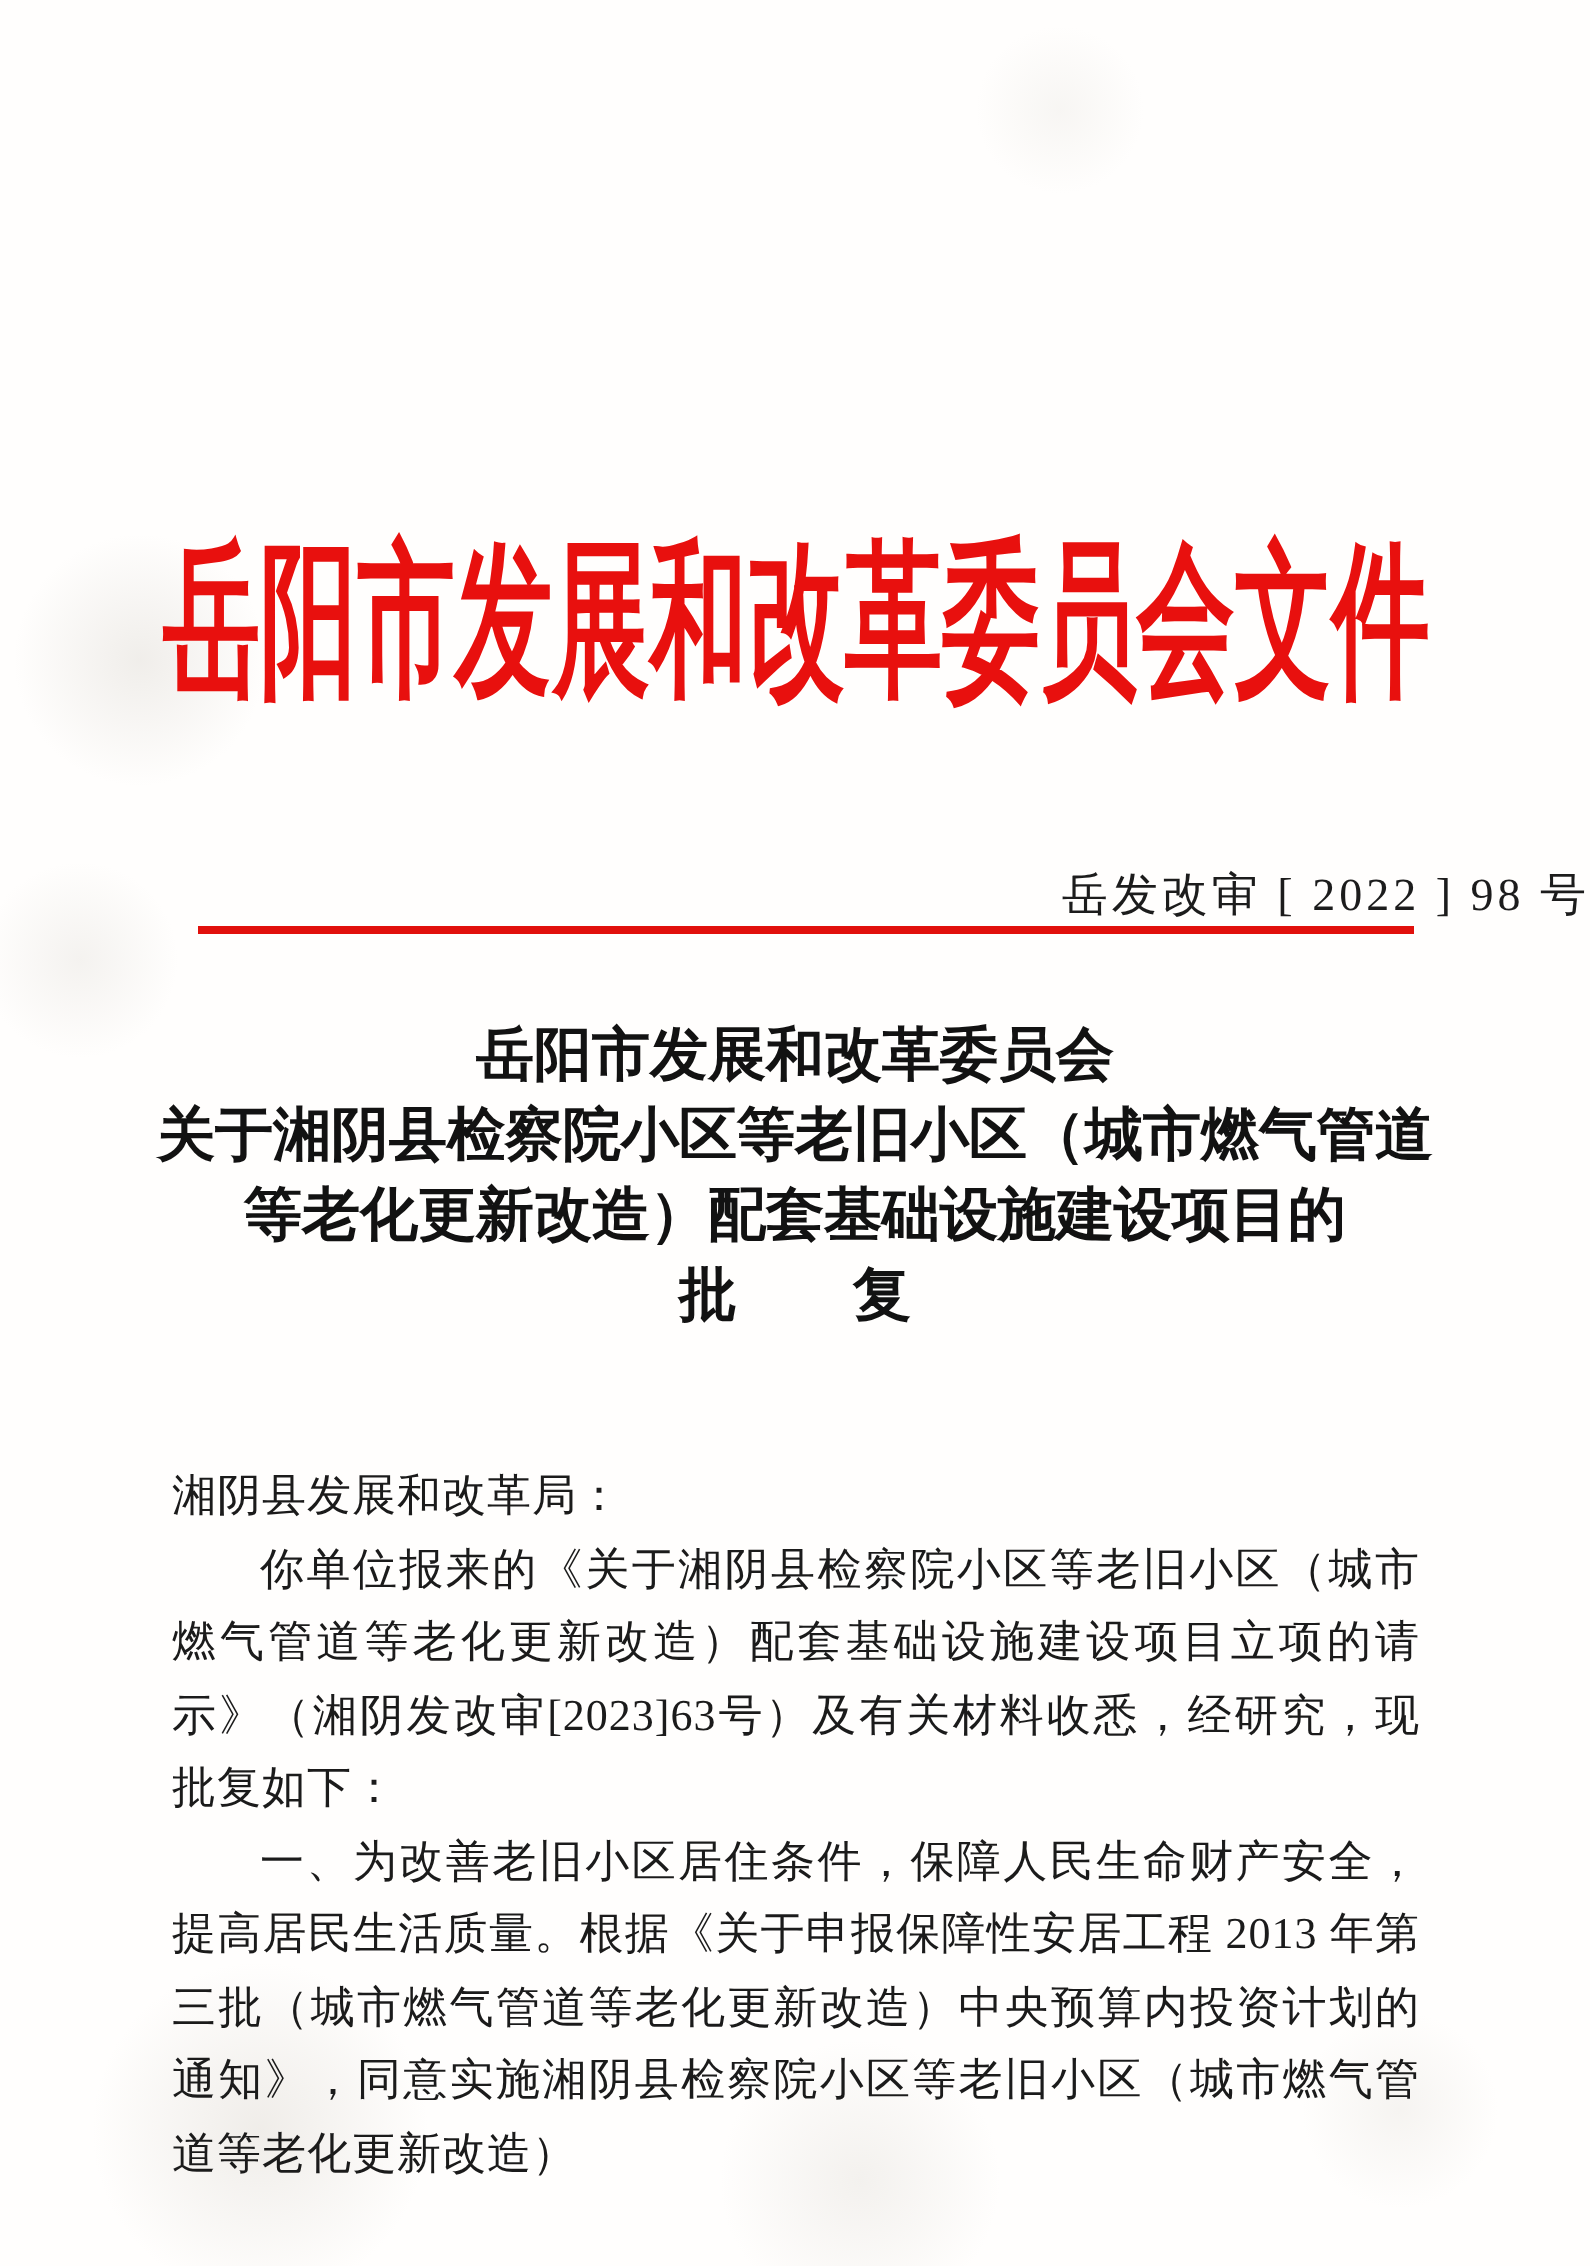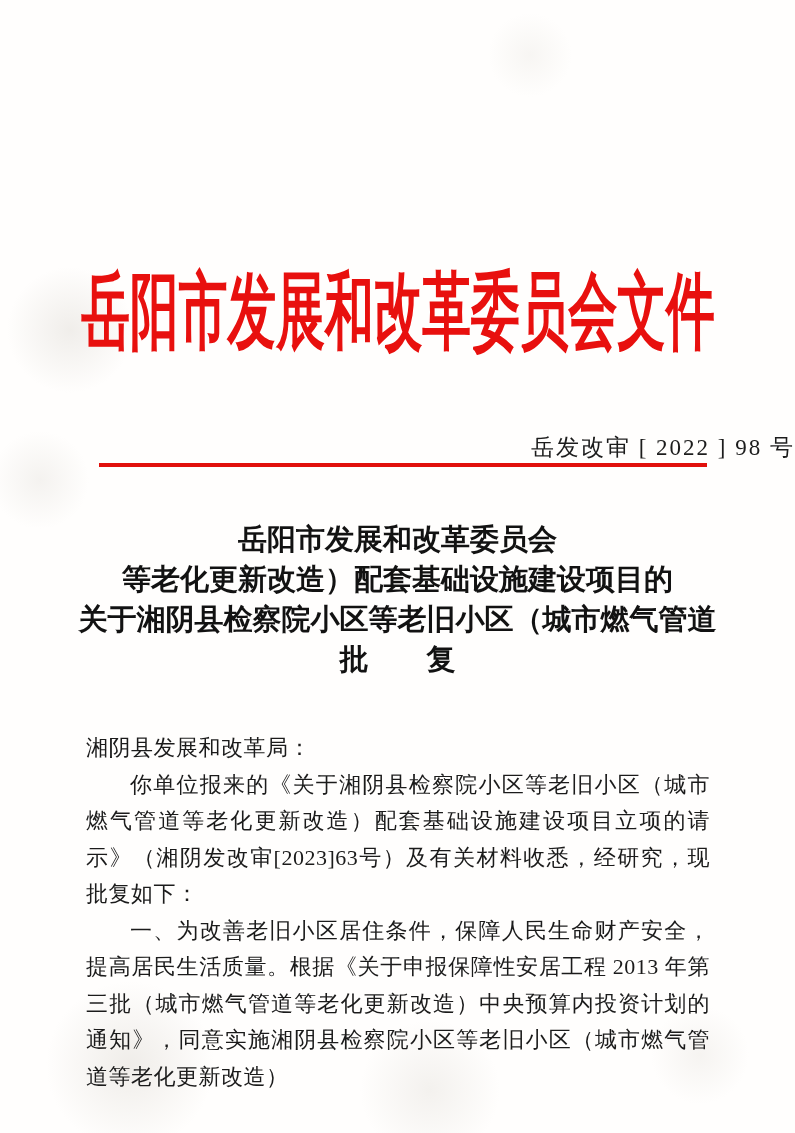--- a/index.html
+++ b/index.html
@@ -65,21 +65,21 @@
     top: 463px;
     left: 99px;
     width: 608px;
     height: 4px;
     background: #e1100c;
   }
 
   
   .title-block {
     position: absolute;
-    top: 519px;
+    top: 508px;
     left: 40px;
     right: 40px;
     text-align: center;
     font-size: 29px;
     font-weight: bold;
     line-height: 40px;
     color: #121212;
   }
 
   
@@ -106,22 +106,22 @@
   <div class="banner-wrap">
     <div class="banner">岳阳市发展和改革委员会文件</div>
   </div>
 
   <div class="doc-number">岳发改审 [ 2022 ] 98 号</div>
 
   <div class="red-line"></div>
 
   <div class="title-block">
     <div>岳阳市发展和改革委员会</div>
+    <div>关于湘阴县检察院小区等老旧小区（城市燃气管道</div>
     <div>等老化更新改造）配套基础设施建设项目的</div>
-    <div>关于湘阴县检察院小区等老旧小区（城市燃气管道</div>
     <div>批　　复</div>
   </div>
 
   <div class="body-block">
     <p>湘阴县发展和改革局：</p>
     <p class="indent">你单位报来的《关于湘阴县检察院小区等老旧小区（城市燃气管道等老化更新改造）配套基础设施建设项目立项的请示》（湘阴发改审[2023]63号）及有关材料收悉，经研究，现批复如下：</p>
     <p class="indent">一、为改善老旧小区居住条件，保障人民生命财产安全，提高居民生活质量。根据《关于申报保障性安居工程 2013 年第三批（城市燃气管道等老化更新改造）中央预算内投资计划的通知》，同意实施湘阴县检察院小区等老旧小区（城市燃气管道等老化更新改造）</p>
   </div>
 
 </div>

